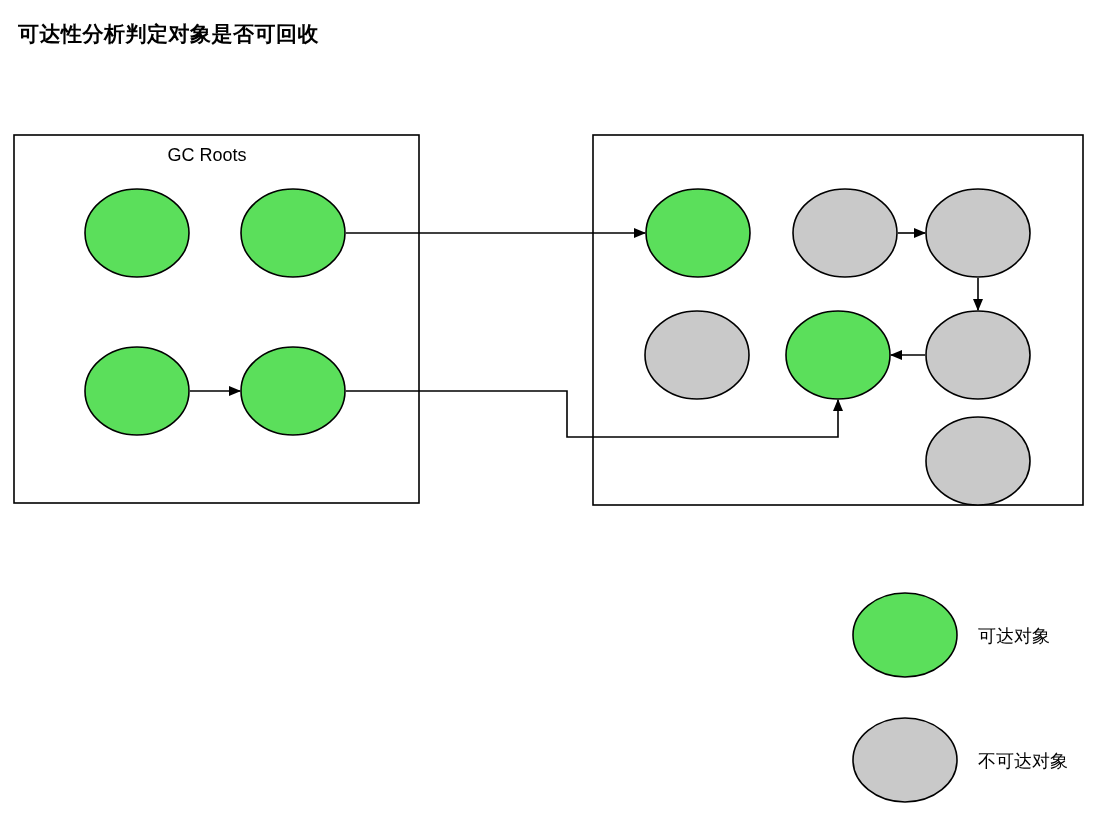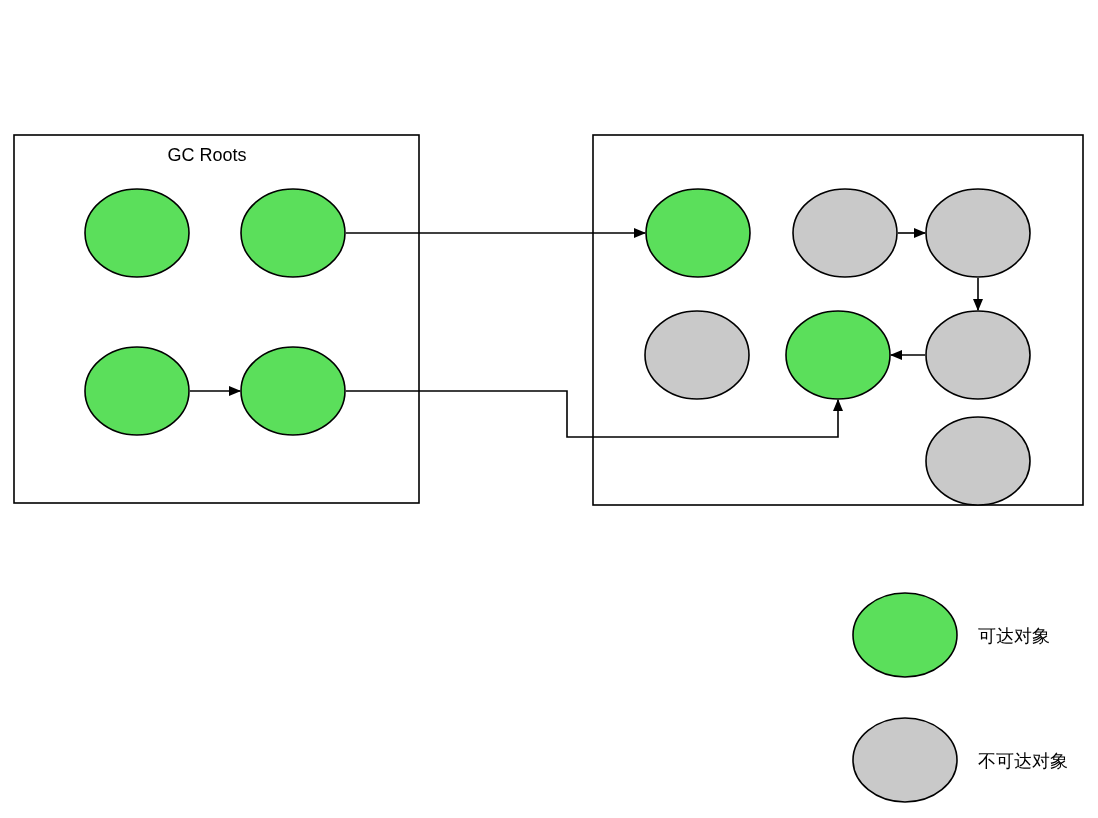--- a/index.html
+++ b/index.html
@@ -31,20 +31,21 @@
   }
   #diagram text {
     font-family: "Liberation Sans", "DejaVu Sans", sans-serif;
     fill: #000000;
   }
 </style>
 </head>
 <body>
 
 <div id="stage">
+  <div class="page-title">可达性分析判定对象是否可回收</div>
   <svg id="diagram" width="1098" height="818" viewBox="0 0 1098 818">
     <defs>
       <marker id="arrow" markerUnits="userSpaceOnUse" markerWidth="14" markerHeight="12" refX="11" refY="5" orient="auto">
         <path d="M0,0 L12,5 L0,10 Z" fill="#000000"></path>
       </marker>
     </defs>
     <g id="layer-containers">
         <rect x="14" y="135" width="405" height="368" fill="none" stroke="#000000" stroke-width="1.6"></rect>
         <text x="207" y="161" text-anchor="middle" font-size="18">GC Roots</text>
         <rect x="593" y="135" width="490" height="370" fill="none" stroke="#000000" stroke-width="1.6"></rect>

